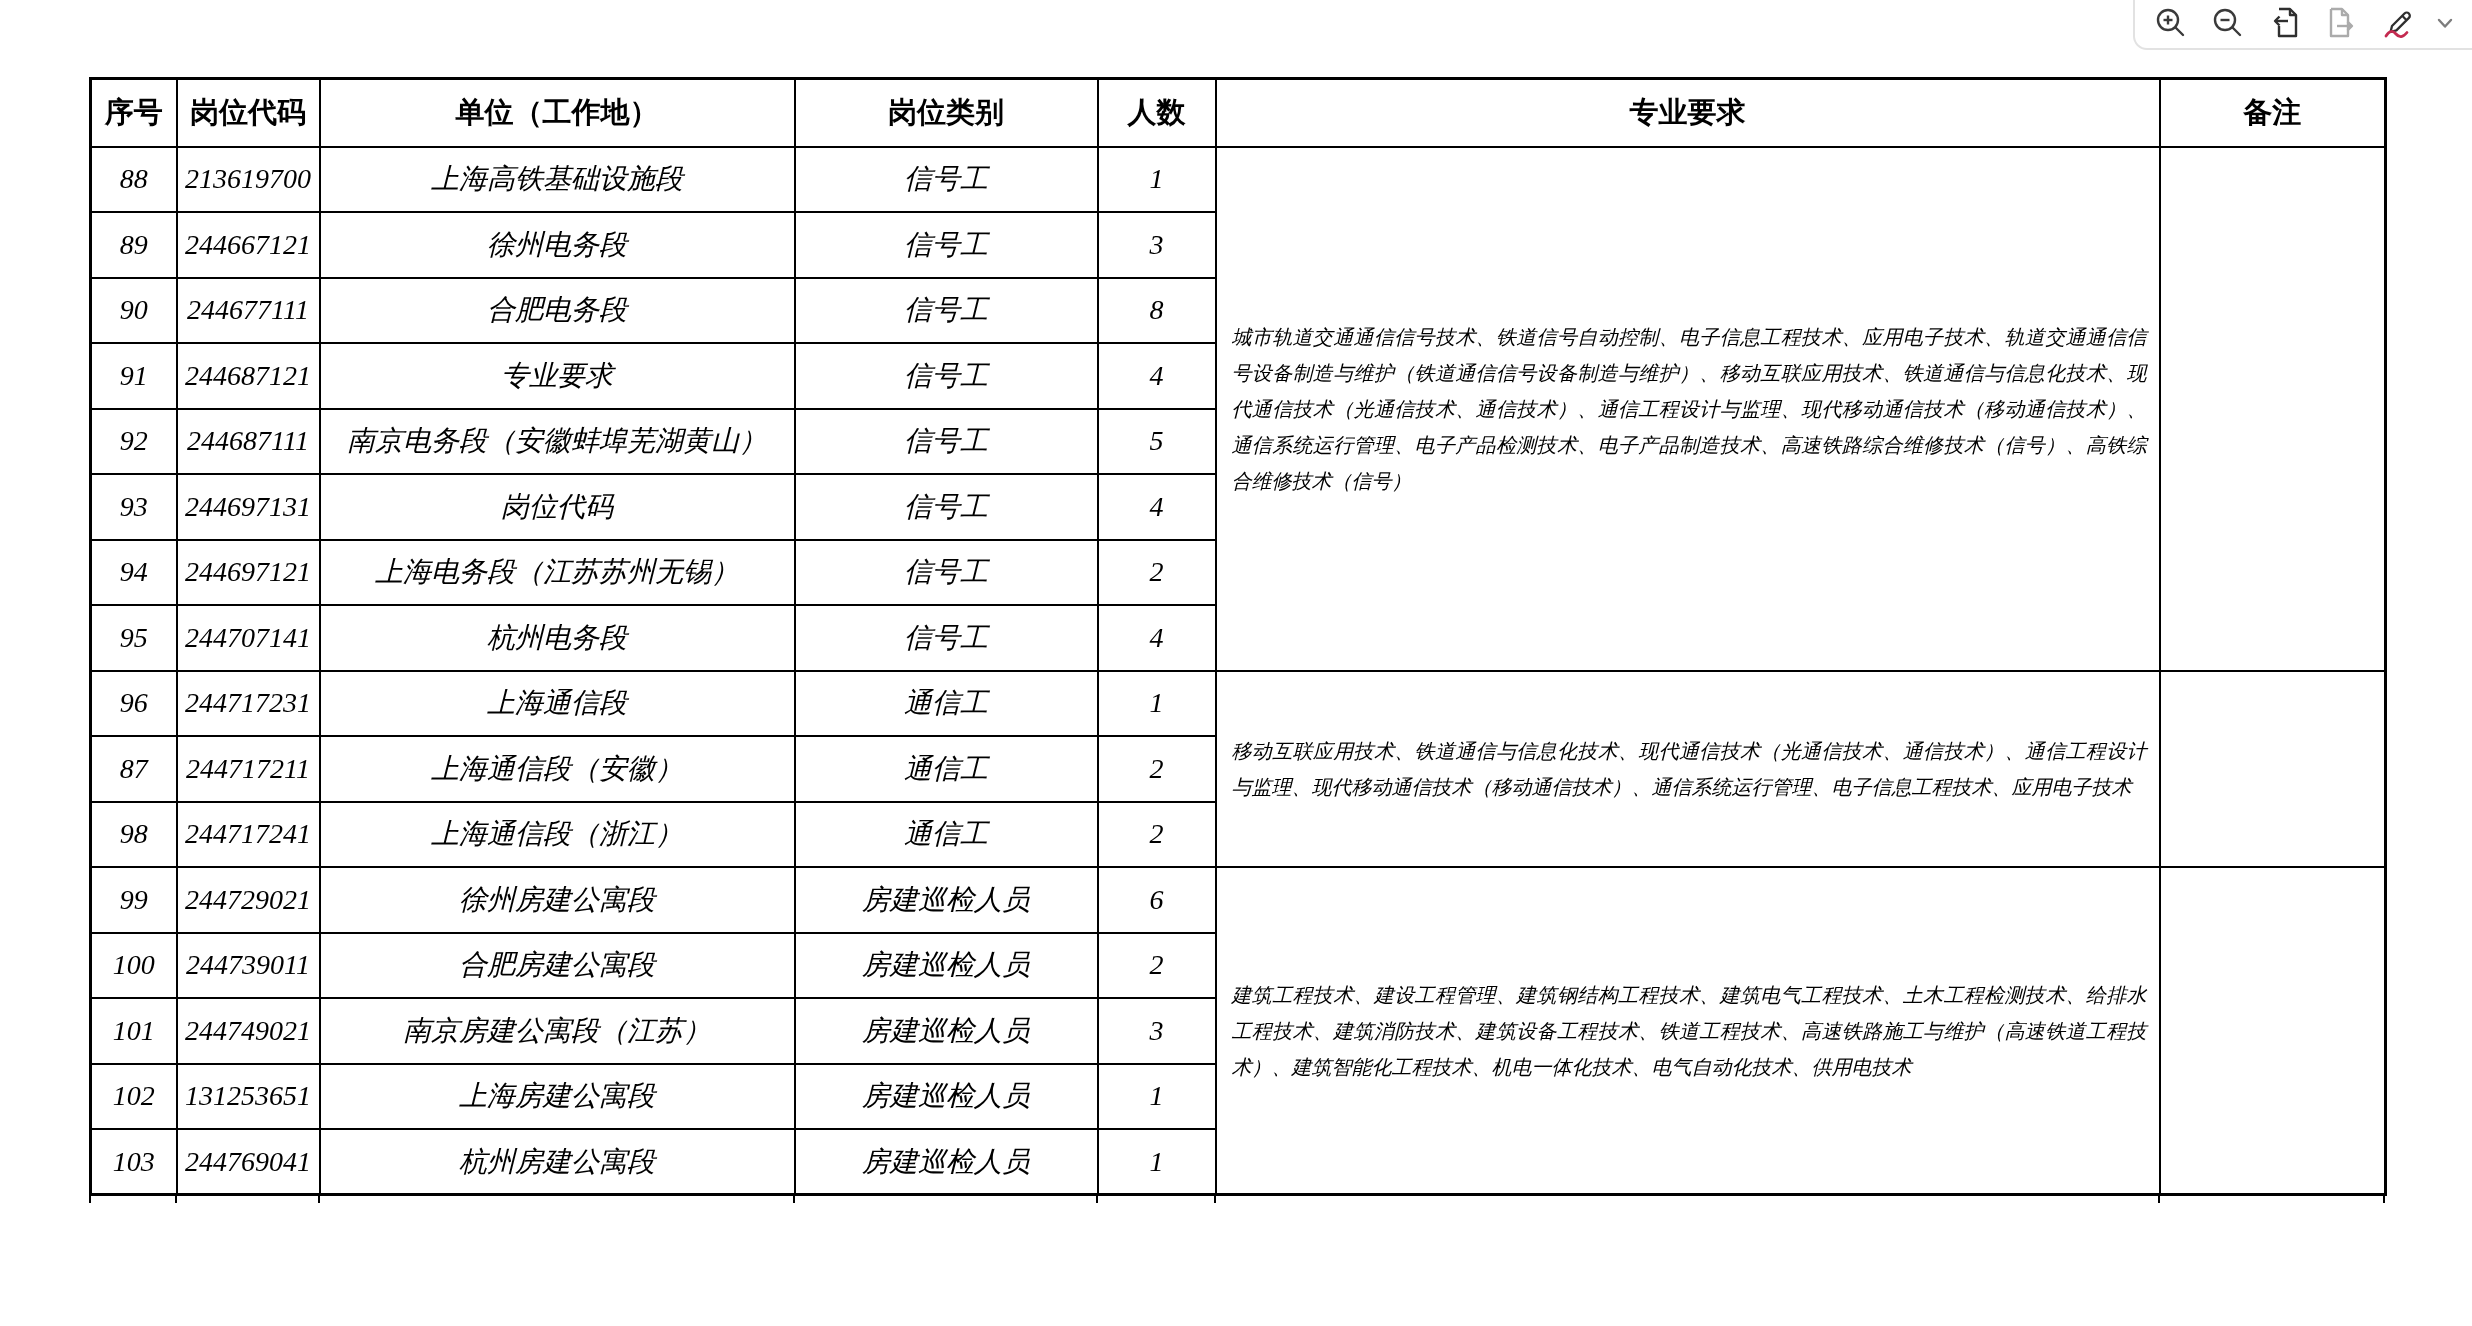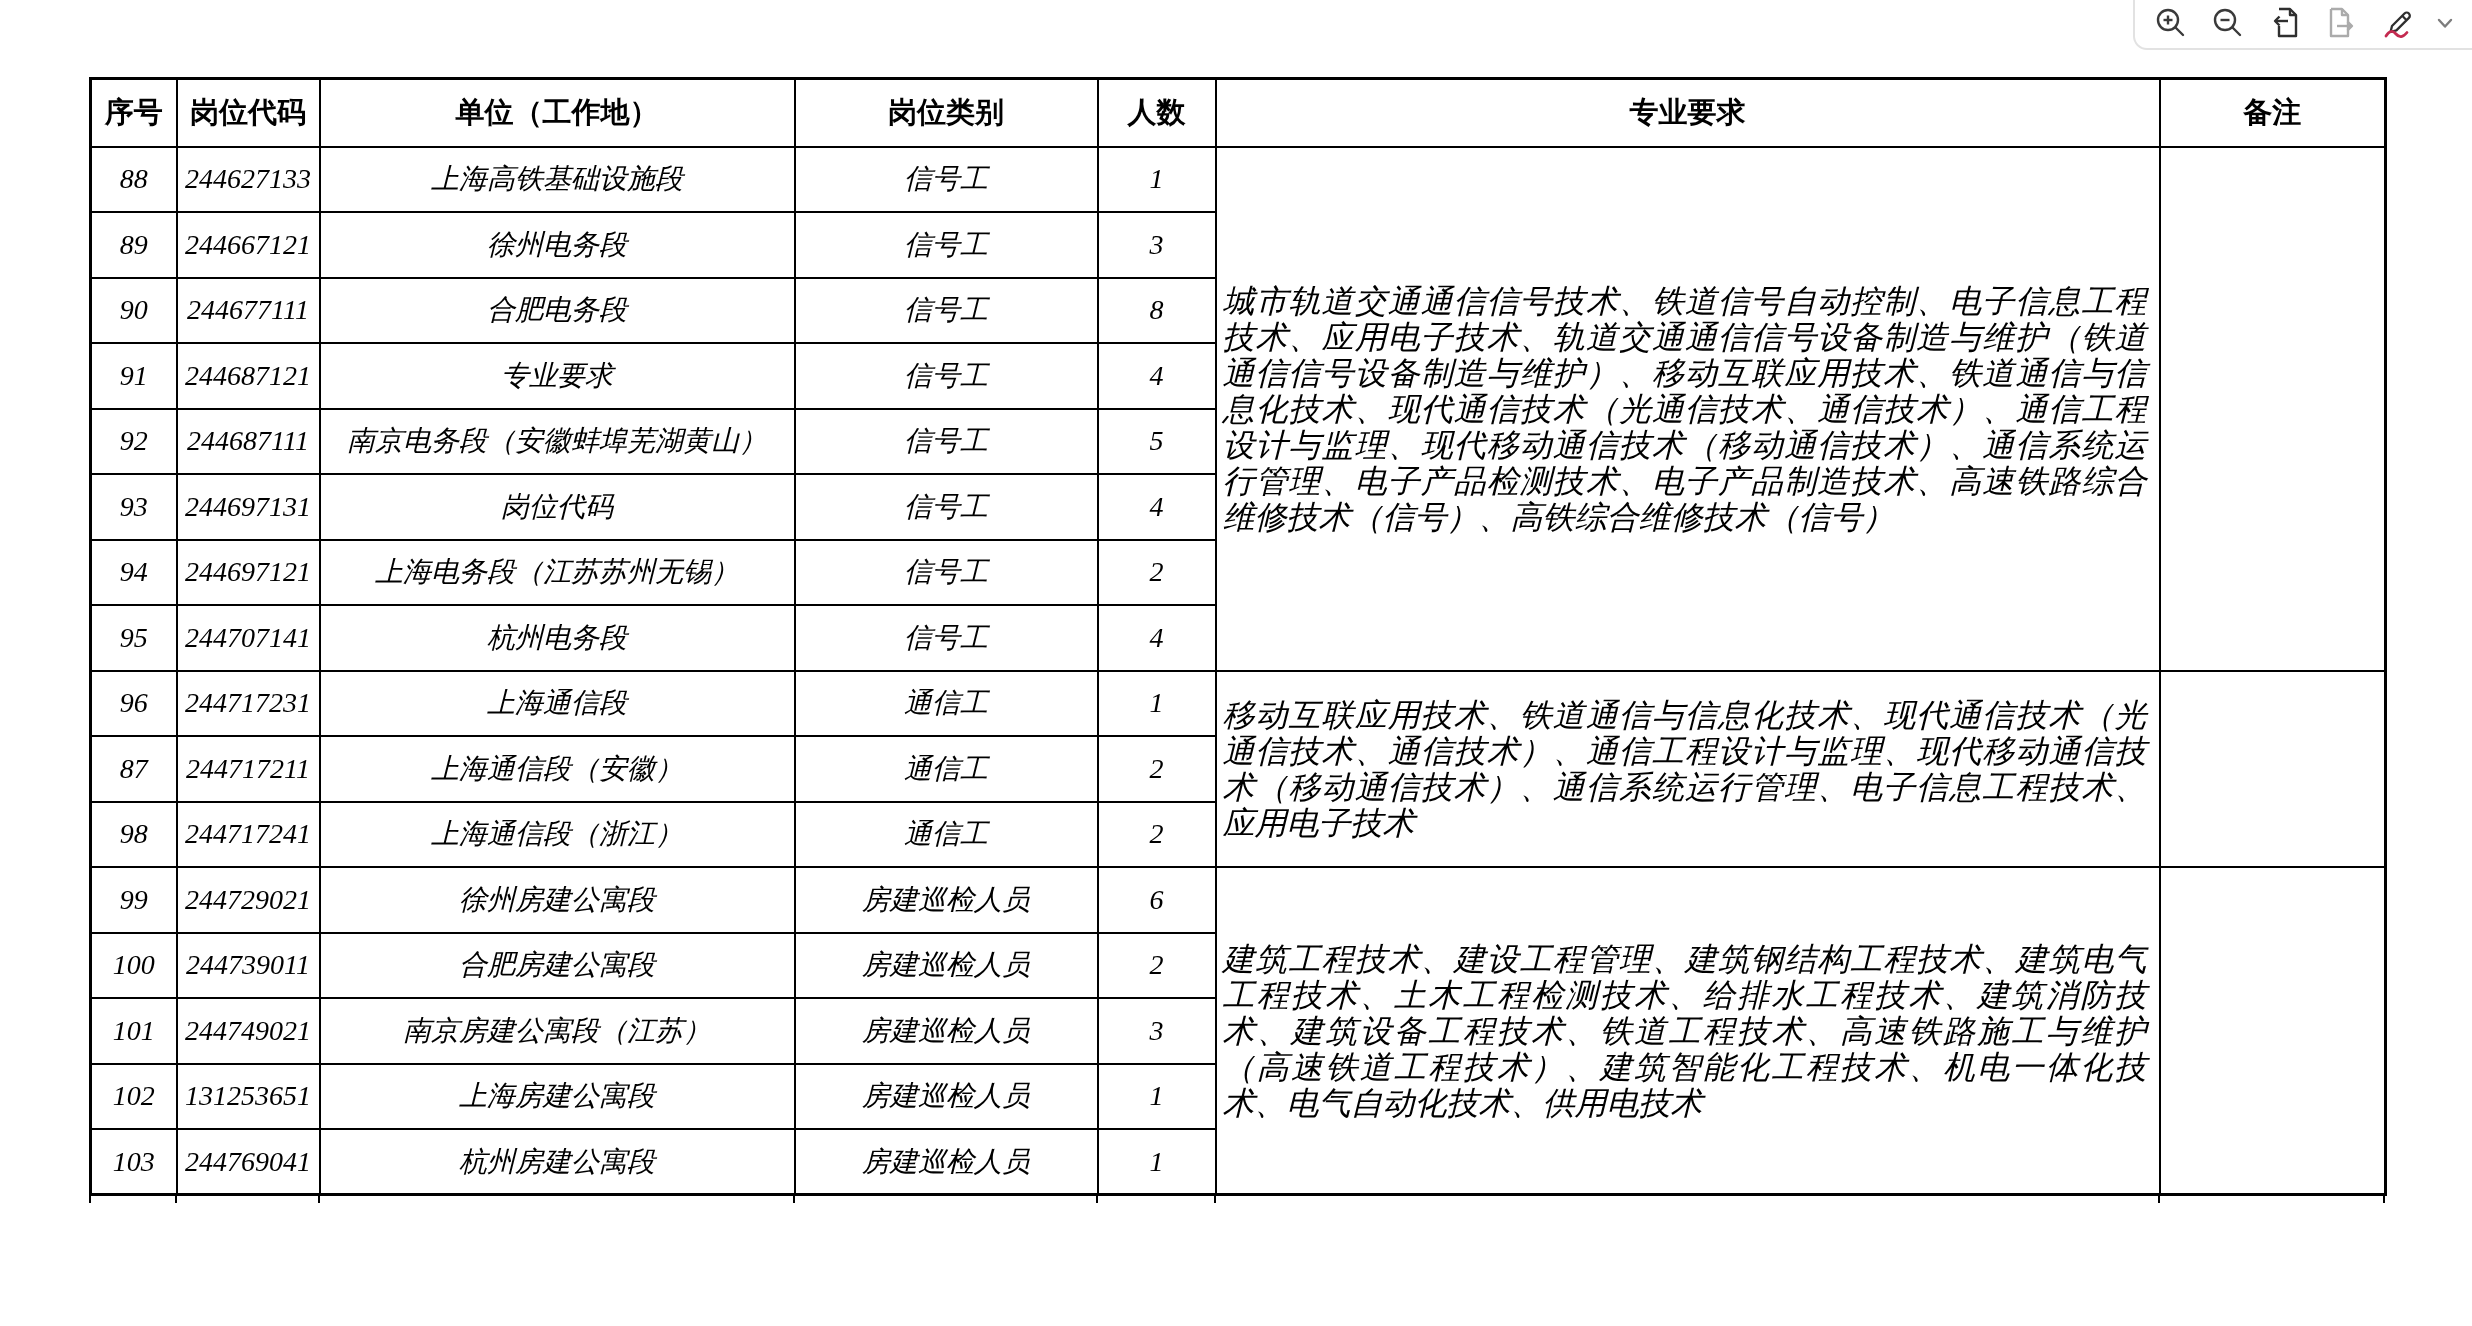--- a/index.html
+++ b/index.html
@@ -41,23 +41,23 @@
     text-align: center; vertical-align: middle;
     font-size: 28px;
     overflow: hidden;
   }
   .doc-table { border: 3px solid #000; }
   .doc-table thead tr { height: 68px; }
   .doc-table tbody tr { height: 65.5px; font-style: italic; }
   .doc-table th { font-weight: bold; font-size: 29px; }
   td.c-req {
     text-align: justify;
-    padding: 6px 12px 6px 6px;
+    padding: 6px 12px 6px 15px;
     line-height: 36px;
-    font-size: 32px;
+    font-size: 20px;
   }
   td.c-rem { }
 
   
   .stub { position: absolute; top: 1194px; width: 2px; height: 9px; background: #000; }
 </style>
 </head>
 <body>
 
 <div class="toolbar">
@@ -136,21 +136,21 @@
       <th>单位（工作地）</th>
       <th>岗位类别</th>
       <th>人数</th>
       <th>专业要求</th>
       <th>备注</th>
     </tr>
   </thead>
   <tbody>
     <tr>
       <td>88</td>
-      <td>244627133</td>
+      <td>213619700</td>
       <td>上海高铁基础设施段</td>
       <td>信号工</td>
       <td>1</td>
       <td class="c-req" rowspan="8">城市轨道交通通信信号技术、铁道信号自动控制、电子信息工程技术、应用电子技术、轨道交通通信信号设备制造与维护（铁道通信信号设备制造与维护）、移动互联应用技术、铁道通信与信息化技术、现代通信技术（光通信技术、通信技术）、通信工程设计与监理、现代移动通信技术（移动通信技术）、通信系统运行管理、电子产品检测技术、电子产品制造技术、高速铁路综合维修技术（信号）、高铁综合维修技术（信号）</td>
       <td class="c-rem" rowspan="8"></td>
     </tr>
     <tr>
       <td>89</td>
       <td>244667121</td>
       <td>徐州电务段</td>

